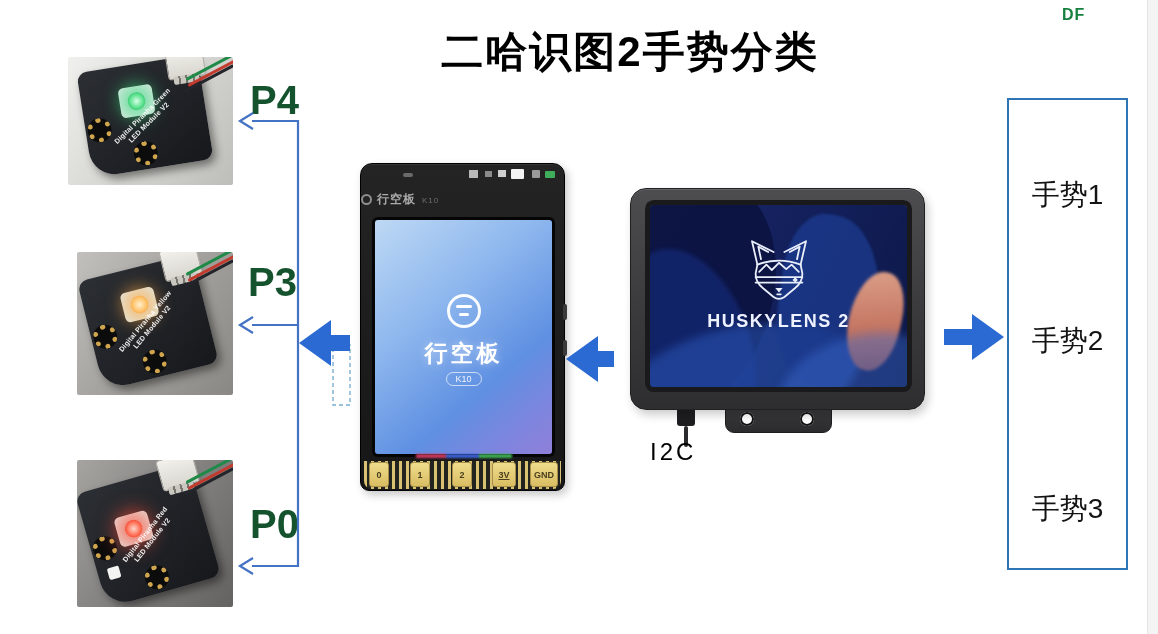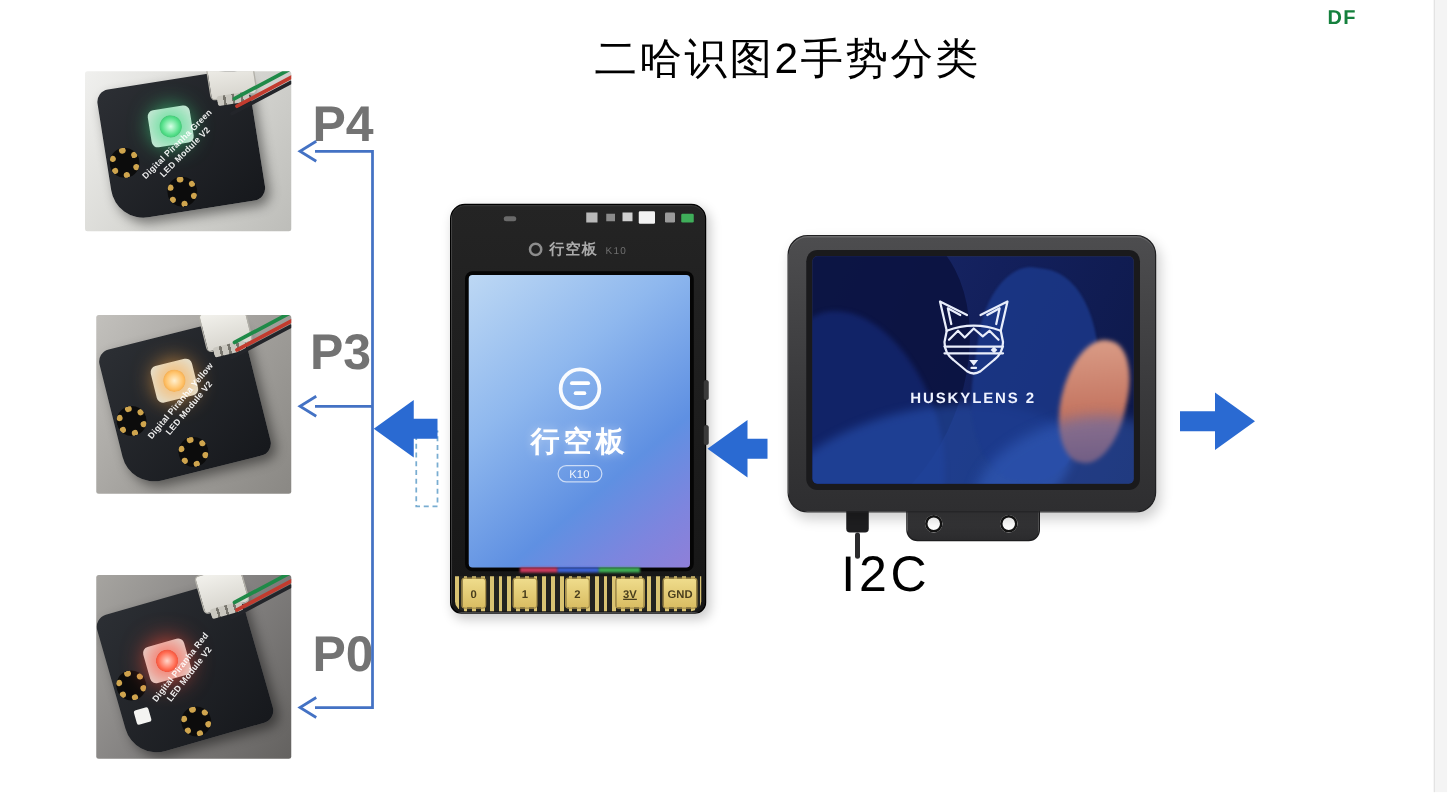--- a/index.html
+++ b/index.html
@@ -5,21 +5,21 @@
   * { margin:0; padding:0; box-sizing:border-box; }
   html,body { background:#fff; }
   .canvas {
     position:relative; width:1158px; height:634px; background:#fff;
     overflow:hidden; font-family:"Liberation Sans", sans-serif; color:#111;
   }
 
   
   .title {
     position:absolute; left:102px; right:0; top:24px; text-align:center;
-    font-size:34px; font-weight:normal; letter-spacing:2px; color:#000;
+    font-size:42px; font-weight:bold; letter-spacing:2px; color:#000;
   }
   .df-logo {
     position:absolute; left:1062px; top:6px; font-size:16px; font-weight:bold;
     color:#15803d; letter-spacing:1px;
   }
   .edge-strip {
     position:absolute; left:1147px; top:0; width:11px; height:634px;
     background:#f4f4f4; border-left:1px solid #e3e3e3;
   }
 
@@ -70,42 +70,42 @@
   .wire.w1 { right:-6px; top:8px;  background:#1f8a48; }
   .wire.w2 { right:-8px; top:14px; background:#c23b2e; }
   .wire.w3 { right:-4px; top:20px; background:#23252a; }
   .pcb-label {
     position:absolute; left:0; top:44%; width:100%; transform:rotate(-36deg);
     color:rgba(255,255,255,.92); font-size:7px; font-weight:bold;
     text-align:center; line-height:1.3; letter-spacing:.2px;
   }
   .brandchip { position:absolute; left:10px; bottom:26px; width:12px; height:12px;
                background:#f4f4f2; border-radius:2px; }
-  .pin-label { position:absolute; font-size:40px; font-weight:bold; color:#737373; }
+  .pin-label { position:absolute; font-size:40px; font-weight:bold; color:#14532d; }
   .pin-p4 { left:250px; top:78px; }
   .pin-p3 { left:248px; top:260px; }
   .pin-p0 { left:250px; top:502px; }
 
   
   .uh-board {
     position:absolute; left:360px; top:163px; width:205px; height:328px;
     background:linear-gradient(180deg,#242424,#161616);
     border-radius:12px 12px 9px 9px; border:1px solid #000;
     box-shadow:inset 0 1px 0 rgba(255,255,255,.08), 3px 4px 9px rgba(0,0,0,.22);
   }
   .uh-status span { position:absolute; }
   .st1 { left:42px; top:9px; width:10px; height:4px; background:#6a6a6a; border-radius:2px; }
   .st2 { right:86px; top:6px; width:9px; height:8px; background:#b9b9b9; }
   .st3 { right:72px; top:7px; width:7px; height:6px; background:#8a8a8a; }
   .st4 { right:58px; top:6px; width:8px; height:7px; background:#cfcfcf; }
   .st5 { right:40px; top:5px; width:13px; height:10px; background:#f2f2f2; border-radius:1px; }
   .st6 { right:24px; top:6px; width:8px; height:8px; background:#9a9a9a; border-radius:1px; }
   .st7 { right:9px;  top:7px; width:10px; height:7px; background:#3fae5a; border-radius:1px; }
   .uh-silk {
-    position:absolute; left:0; right:0; top:27px; text-align:center;
+    position:absolute; left:0; right:0; top:27px; text-align:left;
     color:#aaa; font-size:12px; font-weight:bold; letter-spacing:1px;
   }
   .uh-silk .ring { display:inline-block; width:11px; height:11px; border:2px solid #8d8d8d;
                    border-radius:50%; vertical-align:-2px; margin-right:5px; }
   .uh-silk .model { font-size:8px; color:#6f6f6f; margin-left:6px; font-weight:normal; }
   .uh-screen {
     position:absolute; left:14px; top:56px; width:177px; height:234px;
     border-radius:3px; overflow:hidden;
     background:linear-gradient(140deg,#bdd8f4 0%,#8fb8ee 35%,#5f90e2 68%,#7d85de 86%,#8f7fd8 100%);
     box-shadow:0 0 0 3px #050505;
@@ -188,24 +188,24 @@
   .hl-sil    { right:28px; top:10px; width:100px; height:170px; background:#1c3a8c;
                border-radius:40% 60% 50% 50%; transform:rotate(8deg); opacity:.8; filter:blur(1px); }
   .hl-salmon { right:6px; top:66px; width:52px; height:100px;
                background:linear-gradient(165deg,#dca08a 0%,#c57763 55%,#8c4f4e 100%);
                border-radius:55% 45% 50% 50%; transform:rotate(12deg); filter:blur(1.5px); }
   .hl-light  { right:-30px; bottom:-40px; width:160px; height:90px; background:#3f6fd4;
                border-radius:50%; transform:rotate(-18deg); opacity:.4; filter:blur(5px); }
   .hl-logo { position:absolute; left:50%; top:32px; transform:translateX(-50%); }
   .hl-title {
     position:absolute; left:0; right:0; top:106px; text-align:center;
-    color:#eef2ff; font-size:12px; font-weight:bold; letter-spacing:1.5px;
-  }
-  .i2c-label { position:absolute; left:650px; top:438px; font-size:40px;
-               letter-spacing:3px; color:#000; font-weight:500;margin-left:23px; }
+    color:#eef2ff; font-size:18px; font-weight:bold; letter-spacing:1.5px;
+  }
+  .i2c-label { position:absolute; left:650px; top:438px; font-size:24px;
+               letter-spacing:3px; color:#000; font-weight:500; }
 
   
   .gesture-box {
     position:absolute; left:1007px; top:98px; width:121px; height:472px;
     border:2px solid #2e75b6; background:#fff;
   }
   .gesture-item { position:absolute; left:0; right:0; text-align:center;
                   font-size:28px; color:#141414; font-weight:500; }
   .g1 { top:76px; } .g2 { top:222px; } .g3 { top:390px; }
 
@@ -334,20 +334,25 @@
         <path d="M14 44 H66 M14 50 H66"></path>
         <polygon points="58,44 61,47 58,50 55,47" fill="#e9eefb" stroke="none"></polygon>
         <path d="M36 56 H44 L40 61 Z" fill="#e9eefb" stroke="none"></path>
         <path d="M38 63 H42"></path>
       </svg>
       <div class="hl-title">HUSKYLENS 2</div>
     </div>
   </div>
   <div class="i2c-label">I2C</div>
 
+  <div class="gesture-box">
+    <div class="gesture-item g1">手势1</div>
+    <div class="gesture-item g2">手势2</div>
+    <div class="gesture-item g3">手势3</div>
+  </div>
 
   <svg class="overlay" viewBox="0 0 1158 634">
     <rect x="333" y="345" width="17" height="60" fill="none" stroke="#79add1" stroke-width="1.4" stroke-dasharray="4 3"></rect>
     <path d="M252 121 H298 V566 H252 M298 325 H252" fill="none" stroke="#4472c4" stroke-width="2.2"></path>
     <path d="M253 113 L240 121 L253 129" fill="none" stroke="#4472c4" stroke-width="2.2"></path>
     <path d="M253 317 L240 325 L253 333" fill="none" stroke="#4472c4" stroke-width="2.2"></path>
     <path d="M253 558 L240 566 L253 574" fill="none" stroke="#4472c4" stroke-width="2.2"></path>
     <polygon points="299,343 331,320 331,335 350,335 350,351 331,351 331,366" fill="#2a6ad2"></polygon>
     <polygon points="566,359 598,336 598,351 614,351 614,367 598,367 598,382" fill="#2a6ad2"></polygon>
     <polygon points="1004,337 972,314 972,329 944,329 944,345 972,345 972,360" fill="#2a6ad2"></polygon>

